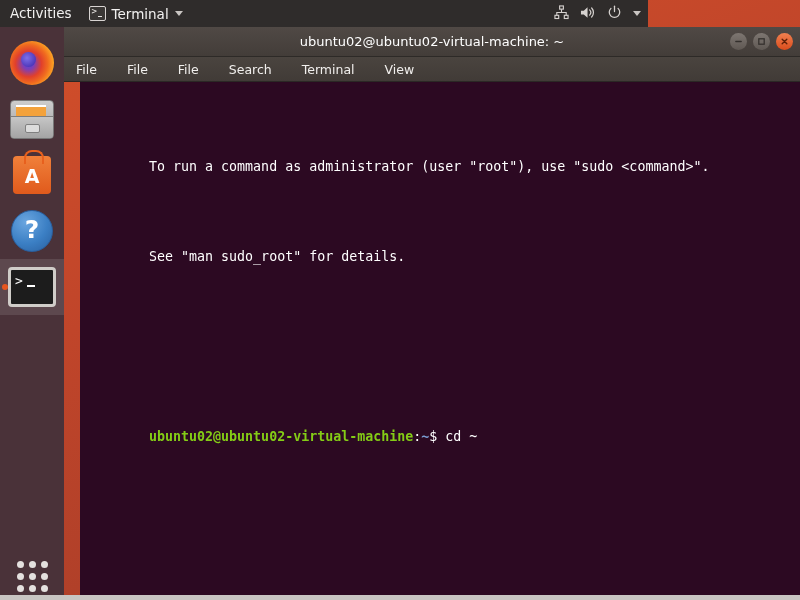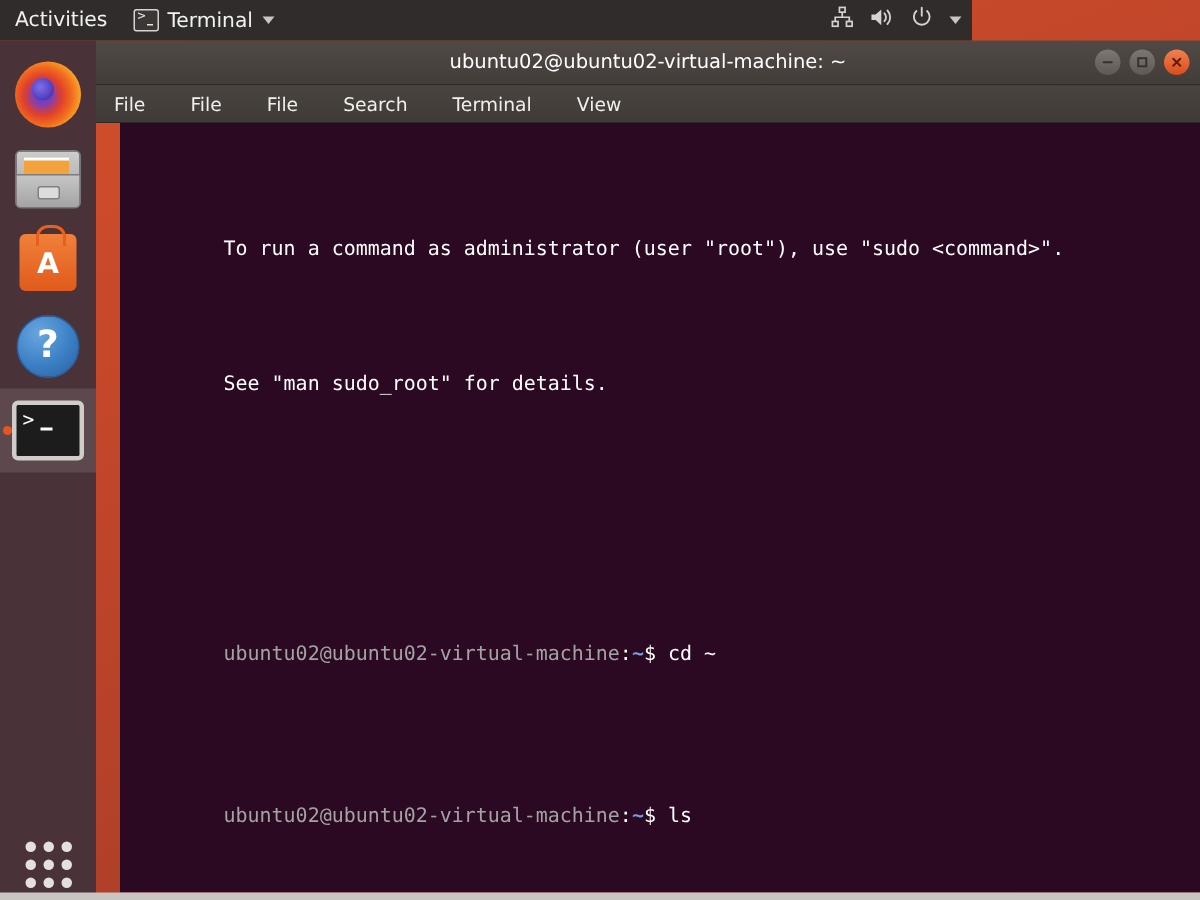--- a/index.html
+++ b/index.html
@@ -337,21 +337,21 @@
     font-family: "DejaVu Sans Mono", monospace;
     font-size: 13.3px;
     line-height: 18px;
     color: #ffffff;
     white-space: pre;
     overflow: hidden;
     margin-left: 16px;
   }
   .tline { white-space: pre; }
   .c-white { color: #ffffff; }
-  .c-green { color: #a3a3a3; font-weight: normal; }
+  .c-green { color: #84cc16; font-weight: bold; }
   .c-blue  { color: #7b9dd4; font-weight: bold; }
   .blank { height: 18px; }
 
   
   #watermark {
     position: absolute;
     right: 17px;
     bottom: 14px;
     color: #d8d2d6;
     font-size: 15px;
@@ -500,23 +500,20 @@
       <div class="tline">
         <span class="c-white">See "man sudo_root" for details.</span>
       </div>
 
       <div class="blank"></div>
 
       <div class="tline">
         <span class="c-green">ubuntu02@ubuntu02-virtual-machine</span><span class="c-white">:</span><span class="c-blue">~</span><span class="c-white">$</span><span class="c-white" style="margin-left:8px;">cd ~</span>
       </div>
 
-      <div class="tline">
-        <span class="c-green">ubuntu02@ubuntu02-virtual-machine</span><span class="c-white">:</span><span class="c-blue">~</span><span class="c-white">$</span><span class="c-white" style="margin-left:8px;">ls</span>
-      </div>
 
       
 
       
 
       
 
     </div>
   </div>
 

